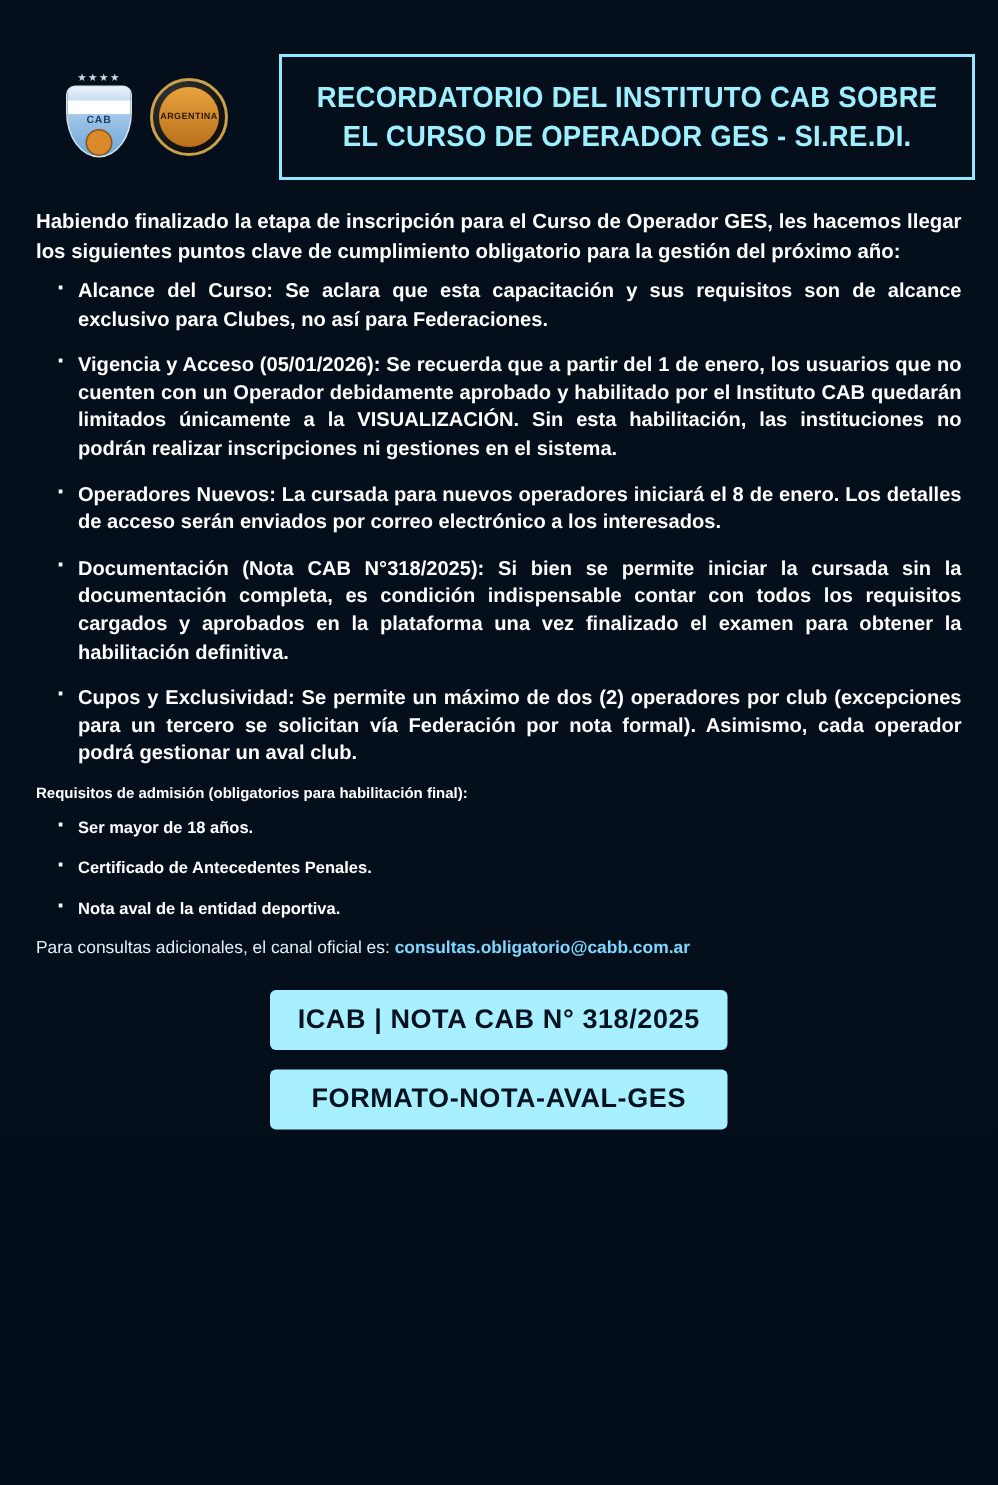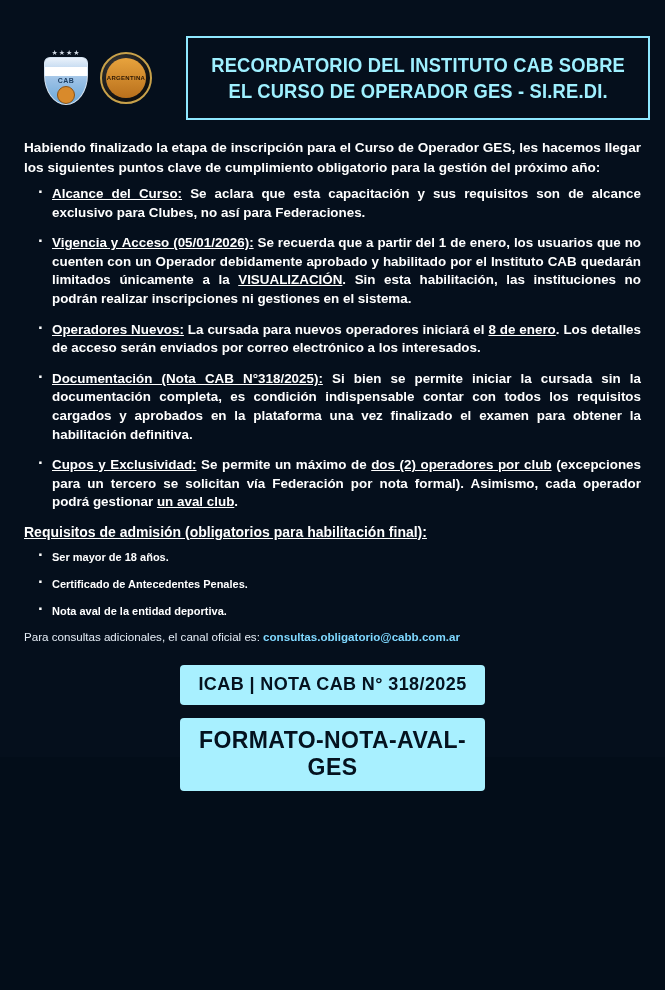--- a/index.html
+++ b/index.html
@@ -168,26 +168,24 @@
   }
   ul.bullets > li:before {
     content: "·";
     position: absolute;
     left: 0;
     top: -2px;
     font-size: 17px;
     color: #ffffff;
   }
   .u {
-    text-decoration: underline;
   }
   .req-head {
-    font-size: 14px;
-    font-weight: bold;
-    text-decoration: underline;
+    font-size: 10px;
+    font-weight: bold;
     margin: 4px 0 8px 0;
     color: #ffffff;
   }
   ul.reqs {
     list-style: none;
     margin: 0 0 0 0;
     padding: 0 0 0 14px;
   }
   ul.reqs > li {
     position: relative;
@@ -234,21 +232,21 @@
     font-family: "Liberation Sans Narrow", "Liberation Sans", sans-serif;
   }
   .cta1 {
     width: 305px;
     padding: 9px 0 10px 0;
     font-size: 18px;
   }
   .cta2 {
     width: 305px;
     padding: 9px 0 10px 0;
-    font-size: 23px;
+    font-size: 18px;
   }
 </style>
 </head>
 <body>
 
 <div class="page">
 
   <div class="header">
     <div class="logos">
       <div class="logo-cab">

